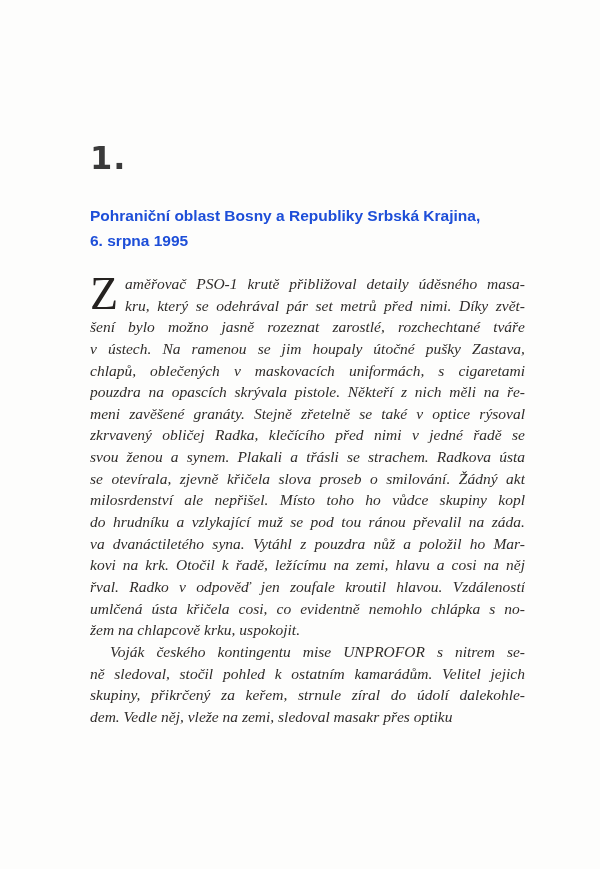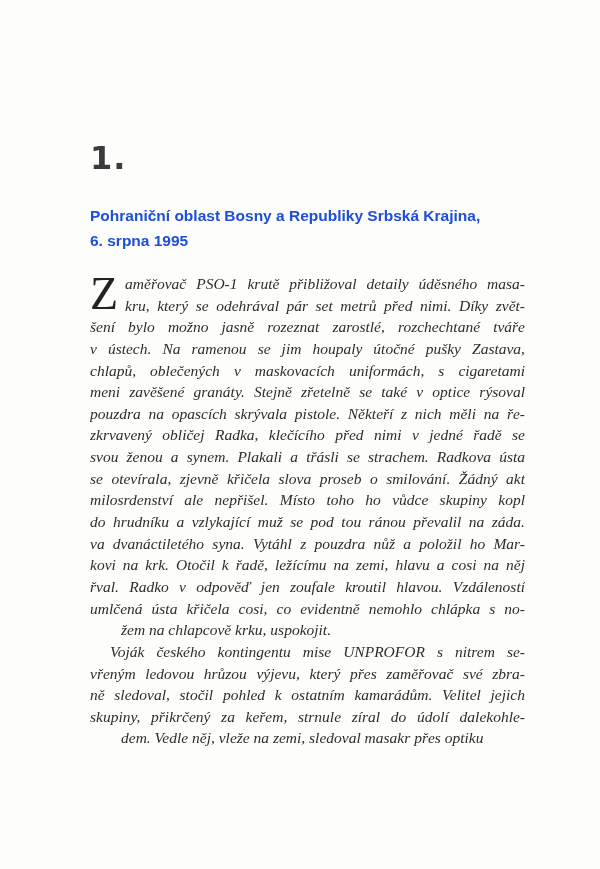--- a/index.html
+++ b/index.html
@@ -50,21 +50,20 @@
     height: 21.65px;
     line-height: 21.65px;
     text-align: justify;
     text-align-last: justify;
     overflow: hidden;
     white-space: normal;
     font-style: italic;
   }
   .line.last {
     text-align-last: left;
-    margin-left: 31px;
   }
   .line.indent {
     text-indent: 20px;
   }
   .dropcap {
     float: left;
     font-family: "Liberation Serif", "DejaVu Serif", serif;
     font-size: 46px;
     line-height: 39px;
     height: 42px;
@@ -84,34 +83,33 @@
   </div>
 
   <div class="body-text">
       <div class="para">
         <span class="dropcap">Z</span>
         <div class="line">aměřovač PSO-1 krutě přibližoval detaily úděsného masa-</div>
         <div class="line">kru, který se odehrával pár set metrů před nimi. Díky zvět-</div>
         <div class="line">šení bylo možno jasně rozeznat zarostlé, rozchechtané tváře</div>
         <div class="line">v ústech. Na ramenou se jim houpaly útočné pušky Zastava,</div>
         <div class="line">chlapů, oblečených v maskovacích uniformách, s cigaretami</div>
+        <div class="line">pouzdra na opascích skrývala pistole. Někteří z nich měli na ře-</div>
         <div class="line">meni zavěšené granáty. Stejně zřetelně se také v optice rýsoval</div>
-        <div class="line">pouzdra na opascích skrývala pistole. Někteří z nich měli na ře-</div>
         <div class="line">zkrvavený obličej Radka, klečícího před nimi v jedné řadě se</div>
         <div class="line">svou ženou a synem. Plakali a třásli se strachem. Radkova ústa</div>
         <div class="line">se otevírala, zjevně křičela slova proseb o smilování. Žádný akt</div>
         <div class="line">milosrdenství ale nepřišel. Místo toho ho vůdce skupiny kopl</div>
         <div class="line">do hrudníku a vzlykající muž se pod tou ránou převalil na záda.</div>
         <div class="line">va dvanáctiletého syna. Vytáhl z pouzdra nůž a položil ho Mar-</div>
         <div class="line">kovi na krk. Otočil k řadě, ležícímu na zemi, hlavu a cosi na něj</div>
         <div class="line">řval. Radko v odpověď jen zoufale kroutil hlavou. Vzdáleností</div>
         <div class="line">umlčená ústa křičela cosi, co evidentně nemohlo chlápka s no-</div>
         <div class="line last">žem na chlapcově krku, uspokojit.</div>
       </div>
       <div class="para">
         <div class="line indent">Voják českého kontingentu mise UNPROFOR s nitrem se-</div>
-        <div class="line">vřeným ledovou hrůzou výjevu, který přes zaměřovač své zbra-</div>
         <div class="line">ně sledoval, stočil pohled k ostatním kamarádům. Velitel jejich</div>
         <div class="line">skupiny, přikrčený za keřem, strnule zíral do údolí dalekohle-</div>
         <div class="line last">dem. Vedle něj, vleže na zemi, sledoval masakr přes optiku</div>
       </div>
     </div>
 </div>
 
 </body></html>

